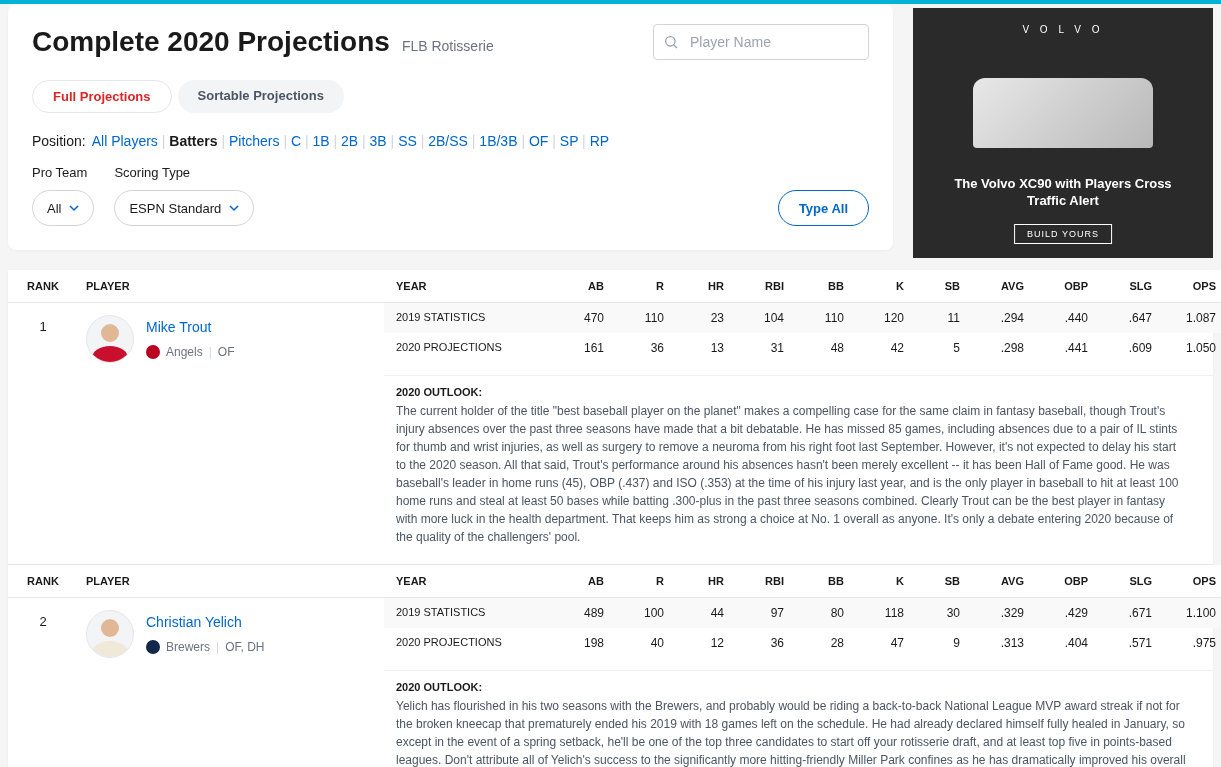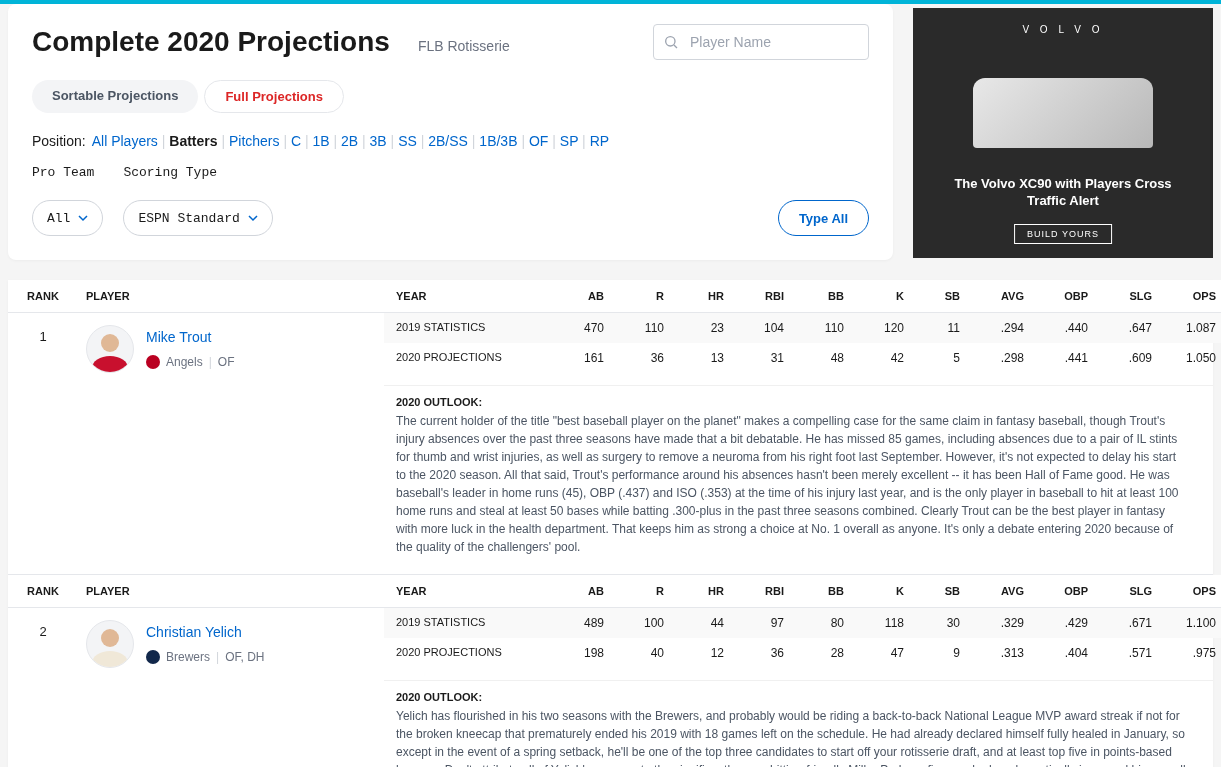--- a/index.html
+++ b/index.html
@@ -2,38 +2,38 @@
 <html><head>
 <meta charset="utf-8">
 <style>
 * { box-sizing: border-box; margin: 0; padding: 0; }
 body { font-family: -apple-system, BlinkMacSystemFont, 'Segoe UI', Helvetica, Arial, sans-serif; background: #f5f5f5; color: #1a1a1a; font-size: 13px; }
 .top-bar { height: 4px; background: #00b4d8; }
 .wrapper { display: flex; gap: 20px; padding: 0 8px; align-items: flex-start; }
 .main { flex: 1; }
 .header-card { background: #fff; border-radius: 8px; padding: 20px 24px 24px; box-shadow: 0 1px 3px rgba(0,0,0,0.04); margin-bottom: 20px; }
 .header-row1 { display: flex; justify-content: space-between; align-items: center; margin-bottom: 20px; }
-.title-group { display: flex; align-items: baseline; gap: 28px; }
+.title-group { display: flex; align-items: baseline; gap: 12px; }
 .page-title { font-size: 28px; font-weight: 700; color: #1a1a1a; }
 .subtitle { font-size: 14px; color: #6b7280; }
 .search-box { position: relative; width: 216px; }
 .search-box input { width: 100%; height: 36px; border: 1px solid #d1d5db; border-radius: 4px; padding: 0 12px 0 36px; font-size: 14px; color: #6b7280; }
 .search-box input::placeholder { color: #9ca3af; }
 .search-icon { position: absolute; left: 10px; top: 50%; transform: translateY(-50%); width: 16px; height: 16px; color: #9ca3af; }
 .tabs { display: flex; gap: 6px; margin-bottom: 20px; }
 .tab { padding: 8px 20px; border-radius: 18px; font-size: 13px; font-weight: 600; cursor: pointer; }
 .tab-inactive { background: #f3f4f6; color: #4b5563; }
 .tab-active { background: #fff; color: #dc2626; border: 1px solid #e5e7eb; }
 .position-row { display: flex; align-items: center; font-size: 14px; margin-bottom: 16px; }
 .position-label { color: #1a1a1a; margin-right: 6px; }
 .pos-link { color: #0066cc; cursor: pointer; }
 .pos-link.active { color: #1a1a1a; font-weight: 700; }
 .pos-sep { color: #d1d5db; }
 .filter-row { display: flex; align-items: flex-end; gap: 20px; }
-.filter-group { display: flex; flex-direction: column; gap: 20px; font-family: Liberation Mono, monospace; }
+.filter-group { display: flex; flex-direction: column; gap: 10px; }
 .filter-label { font-size: 13px; color: #1a1a1a; }
 .dropdown { display: flex; align-items: center; gap: 8px; height: 36px; padding: 0 14px; border: 1px solid #d1d5db; border-radius: 18px; font-size: 13px; cursor: pointer; background: #fff; }
 .dropdown .chev { color: #0066cc; }
 .reset-btn { margin-left: auto; height: 36px; padding: 0 20px; border: 1px solid #0066cc; border-radius: 18px; color: #0066cc; background: #fff; font-size: 13px; font-weight: 600; cursor: pointer; }
 .ad { width: 300px; height: 250px; background: #2a2a2a; color: #fff; position: relative; overflow: hidden; flex-shrink: 0; margin-top: 4px; }
 .ad-brand { position: absolute; top: 16px; left: 50%; transform: translateX(-50%); font-size: 10px; letter-spacing: 4px; font-weight: 300; }
 .ad-car { position: absolute; top: 70px; left: 50%; transform: translateX(-50%); width: 180px; height: 70px; background: linear-gradient(135deg, #e8e8e8, #b8b8b8); border-radius: 12px 12px 4px 4px; }
 .ad-text { position: absolute; bottom: 48px; width: 100%; text-align: center; font-size: 13px; font-weight: 600; line-height: 1.3; padding: 0 30px; }
 .ad-btn { position: absolute; bottom: 14px; left: 50%; transform: translateX(-50%); font-size: 9px; letter-spacing: 1px; border: 1px solid #fff; padding: 4px 12px; cursor: pointer; }
 .data-table { background: #fff; margin: 0 8px; box-shadow: 0 1px 3px rgba(0,0,0,0.04); }
@@ -89,22 +89,22 @@
         </div>
         <div class="search-box">
           <svg class="search-icon" viewBox="0 0 24 24" fill="none" stroke="currentColor" stroke-width="2">
               <circle cx="11" cy="11" r="7"></circle>
               <line x1="21" y1="21" x2="16.5" y2="16.5"></line>
             </svg>
           <input type="text" placeholder="Player Name" style="">
         </div>
       </div>
       <div class="tabs">
+        <div class="tab tab-active">Full Projections</div>
         <div class="tab tab-inactive">Sortable Projections</div>
-        <div class="tab tab-active">Full Projections</div>
       </div>
       <div class="position-row">
         <span class="position-label">Position:</span>
         <span id="positions-container"><span class="pos-link">All Players</span><span class="pos-sep"> | </span><span class="pos-link active">Batters</span><span class="pos-sep"> | </span><span class="pos-link">Pitchers</span><span class="pos-sep"> | </span><span class="pos-link">C</span><span class="pos-sep"> | </span><span class="pos-link">1B</span><span class="pos-sep"> | </span><span class="pos-link">2B</span><span class="pos-sep"> | </span><span class="pos-link">3B</span><span class="pos-sep"> | </span><span class="pos-link">SS</span><span class="pos-sep"> | </span><span class="pos-link">2B/SS</span><span class="pos-sep"> | </span><span class="pos-link">1B/3B</span><span class="pos-sep"> | </span><span class="pos-link">OF</span><span class="pos-sep"> | </span><span class="pos-link">SP</span><span class="pos-sep"> | </span><span class="pos-link">RP</span></span>
       </div>
       <div class="filter-row">
         <div class="filter-group">
           <span class="filter-label">Pro Team</span>
           <div class="dropdown">
             <span>All</span>

